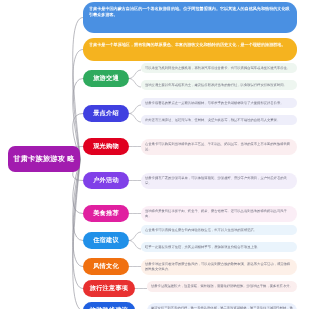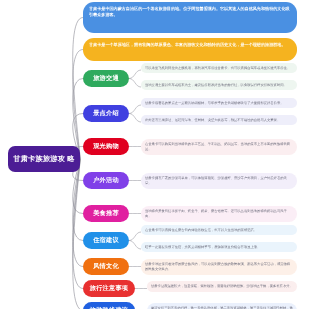--- a/index.html
+++ b/index.html
@@ -83,21 +83,21 @@
       <path d="M 80 159 C 81.5 159, 61 240.5, 83 240.5" fill="none" stroke="#8c8c96" stroke-width="0.6"></path>
       <path d="M 129 240.5 C 135 240.5, 135 232, 141 232" fill="none" stroke="#8c8c96" stroke-width="0.5"></path>
       <path d="M 129 240.5 C 135 240.5, 135 249, 141 249" fill="none" stroke="#8c8c96" stroke-width="0.5"></path>
       <path d="M 80 159 C 81.5 159, 61 266.5, 83 266.5" fill="none" stroke="#8c8c96" stroke-width="0.6"></path>
       <path d="M 129 266.5 C 135 266.5, 135 266.5, 141 266.5" fill="none" stroke="#8c8c96" stroke-width="0.5"></path>
       <path d="M 80 159 C 81.5 159, 61 288.5, 83 288.5" fill="none" stroke="#8c8c96" stroke-width="0.6"></path>
       <path d="M 135 288.5 C 141 288.5, 141 288.5, 147 288.5" fill="none" stroke="#8c8c96" stroke-width="0.5"></path>
       <path d="M 80 159 C 81.5 159, 61 310.5, 83 310.5" fill="none" stroke="#8c8c96" stroke-width="0.6"></path>
       <path d="M 135 310.5 C 141 310.5, 141 310.5, 147 310.5" fill="none" stroke="#8c8c96" stroke-width="0.5"></path>
     </svg>
-<div class="node root" style="left: 8px; top: 146px; width: 72px; height: 26px; background: #4c1d95;">甘肃卡族旅游攻 略</div>
+<div class="node root" style="left: 8px; top: 146px; width: 72px; height: 26px; background: #a21caf;">甘肃卡族旅游攻 略</div>
     <div class="pill big" style="left: 83px; top: 2px; width: 214px; min-height: 31px; background: rgb(74, 144, 226);">甘肃卡是中国内蒙古自治区的一个著名旅游目的地。位于阿拉善盟境内。它以其迷人的自然风光和独特的文化吸引着众多游客。</div>
     <div class="pill big" style="left: 83px; top: 38px; width: 214px; min-height: 23px; background: rgb(245, 179, 31);">甘肃卡是一个草原地区，拥有壮阔的草原景色、丰富的游牧文化和独特的历史文化，是一个理想的旅游胜地。</div>
     <div class="node branch" style="left: 83px; top: 70px; width: 46px; height: 17px; background: rgb(47, 170, 94);">旅游交通</div>
     <div class="pill" style="left: 141px; top: 62.5px; width: 156px; background: rgb(238, 246, 240);">可以乘坐飞机到阿拉善左旗机场，再转乘汽车前往甘肃卡。也可以选择自驾车或乘坐长途汽车前往。</div>
     <div class="pill" style="left: 141px; top: 79.5px; width: 156px; background: rgb(238, 246, 240);">当地交通主要以包车或租车为主，建议提前联系好当地的旅行社，以免耽误行程安排和游览时间。</div>
     <div class="node branch" style="left: 83px; top: 105px; width: 46px; height: 17px; background: rgb(64, 64, 224);">景点介绍</div>
     <div class="pill" style="left: 141px; top: 97.5px; width: 156px; background: rgb(238, 238, 250);">甘肃卡最著名的景点之一是额济纳胡杨林，每年秋季的金色胡杨林吸引了大量摄影爱好者前来。</div>
     <div class="pill" style="left: 141px; top: 114.5px; width: 156px; background: rgb(238, 238, 250);">此外还有黑城遗址、居延海湿地、怪树林、戈壁大峡谷等，都是不可错过的自然与人文景观。</div>
     <div class="node branch" style="left: 83px; top: 138px; width: 46px; height: 17px; background: rgb(224, 0, 32);">观光购物</div>
     <div class="pill" style="left: 141px; top: 139px; width: 156px; background: rgb(251, 238, 240);">在甘肃卡可以购买到当地特色的手工艺品、羊毛制品、奶制品等。当地的集市上有丰富的民族特色商品。</div>

